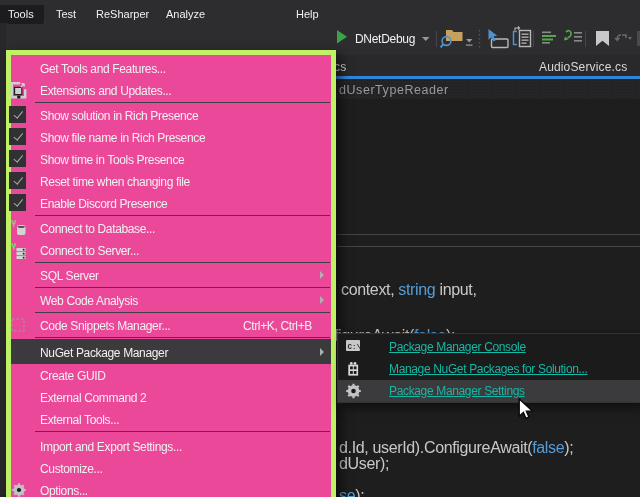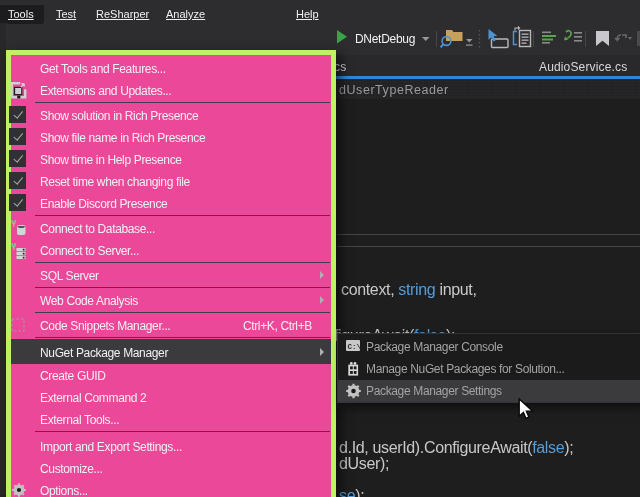--- a/index.html
+++ b/index.html
@@ -1,21 +1,21 @@
 <!DOCTYPE html>
 <html><head>
 <meta charset="utf-8">
 <style>
   html,body{margin:0;padding:0;}
   body{width:640px;height:497px;position:relative;overflow:hidden;background:#1e1e1e;
        font-family:"Liberation Sans",sans-serif;-webkit-font-smoothing:antialiased;}
   .abs{position:absolute;}
   
   #menubar{left:0;top:0;width:640px;height:23px;background:#2d2d30;}
-  .mbitem{position:absolute;top:8px;font-size:11px;letter-spacing:0;color:#f1f1f1;text-decoration:underline;}
+  .mbitem{position:absolute;top:8px;font-size:11px;letter-spacing:0;color:#f1f1f1;}
   #toolsbox{left:0;top:5px;width:44px;height:18px;background:#1c1c1e;}
   #toolbar{left:0;top:23px;width:640px;height:32px;background:#2d2d30;}
   #tabstrip{left:0;top:55px;width:640px;height:21px;background:#29292c;}
   .tabtxt{position:absolute;top:60px;font-size:12px;letter-spacing:0.15px;color:#d8d8d8;}
   #blueline{left:0;top:76px;width:640px;height:3px;background:#2f86d8;}
   #crumb{left:0;top:79px;width:640px;height:20px;background:#252528;background-image:radial-gradient(circle, #1e1e20 30%, transparent 32%);background-size:3px 3px;}
   
   .code{position:absolute;font-family:Liberation Sans, sans-serif;font-size:16px;
         letter-spacing:-0.35px;color:#c8c8c8;white-space:pre;}
   .kw{color:#569cd6;}
@@ -36,22 +36,22 @@
          border-left:4px solid #b0b0b0;border-top:4px solid transparent;border-bottom:4px solid transparent;}
   .ck:before{content:"";position:absolute;left:-2px;top:2px;width:17px;height:17px;background:#313134;}
   .ck:after{content:"";position:absolute;left:5px;top:5px;width:3.5px;height:7.5px;
             border-right:1.4px solid #a8a8a8;border-bottom:1.4px solid #a8a8a8;transform:rotate(40deg);}
   .icon{position:absolute;left:-1px;top:2px;width:18px;height:18px;}
   
   #submenu{left:337px;top:333px;width:303px;height:70px;background:#1b1b1c;
            border:1px solid #333337;border-right:none;box-sizing:border-box;
            box-shadow:5px 4px 10px rgba(0,0,0,0.55);z-index:12;}
   .smi{position:relative;height:22px;}
-  .smi .lbl{position:absolute;left:28px;top:50%;transform:translateY(-50%);
-            font-size:12px;letter-spacing:-0.35px;color:#a3a3a3;white-space:nowrap;}
+  .smi .lbl{position:absolute;left:51px;top:50%;transform:translateY(-50%);
+            font-size:12px;letter-spacing:-0.35px;color:#14b8a6;white-space:nowrap;text-decoration:underline;}
   .smi.hl{background:#3b3b3e;padding-left:42px;}
   .smicon{position:absolute;left:7px;top:2px;width:18px;height:18px;}
 </style>
 </head>
 <body>
 
   <div class="abs" id="menubar"></div>
   <div class="abs" id="toolsbox"></div>
   <span class="mbitem" style="left:8px;">Tools</span>
   <span class="mbitem" style="left:56px;">Test</span>
@@ -131,21 +131,21 @@
       <span class="lbl">Extensions and Updates...</span>
     </div>
     <div class="sep"></div>
     <div class="mi ck">
       <span class="lbl">Show solution in Rich Presence</span>
     </div>
     <div class="mi ck">
       <span class="lbl">Show file name in Rich Presence</span>
     </div>
     <div class="mi ck">
-      <span class="lbl">Show time in Help Presence</span>
+      <span class="lbl">Show time in Tools Presence</span>
     </div>
     <div class="mi ck">
       <span class="lbl">Reset time when changing file</span>
     </div>
     <div class="mi ck">
       <span class="lbl">Enable Discord Presence</span>
     </div>
     <div class="sep"></div>
     <div class="mi" id="mi-db">
       <svg class="icon" width="18" height="18" viewBox="0 0 18 18">

